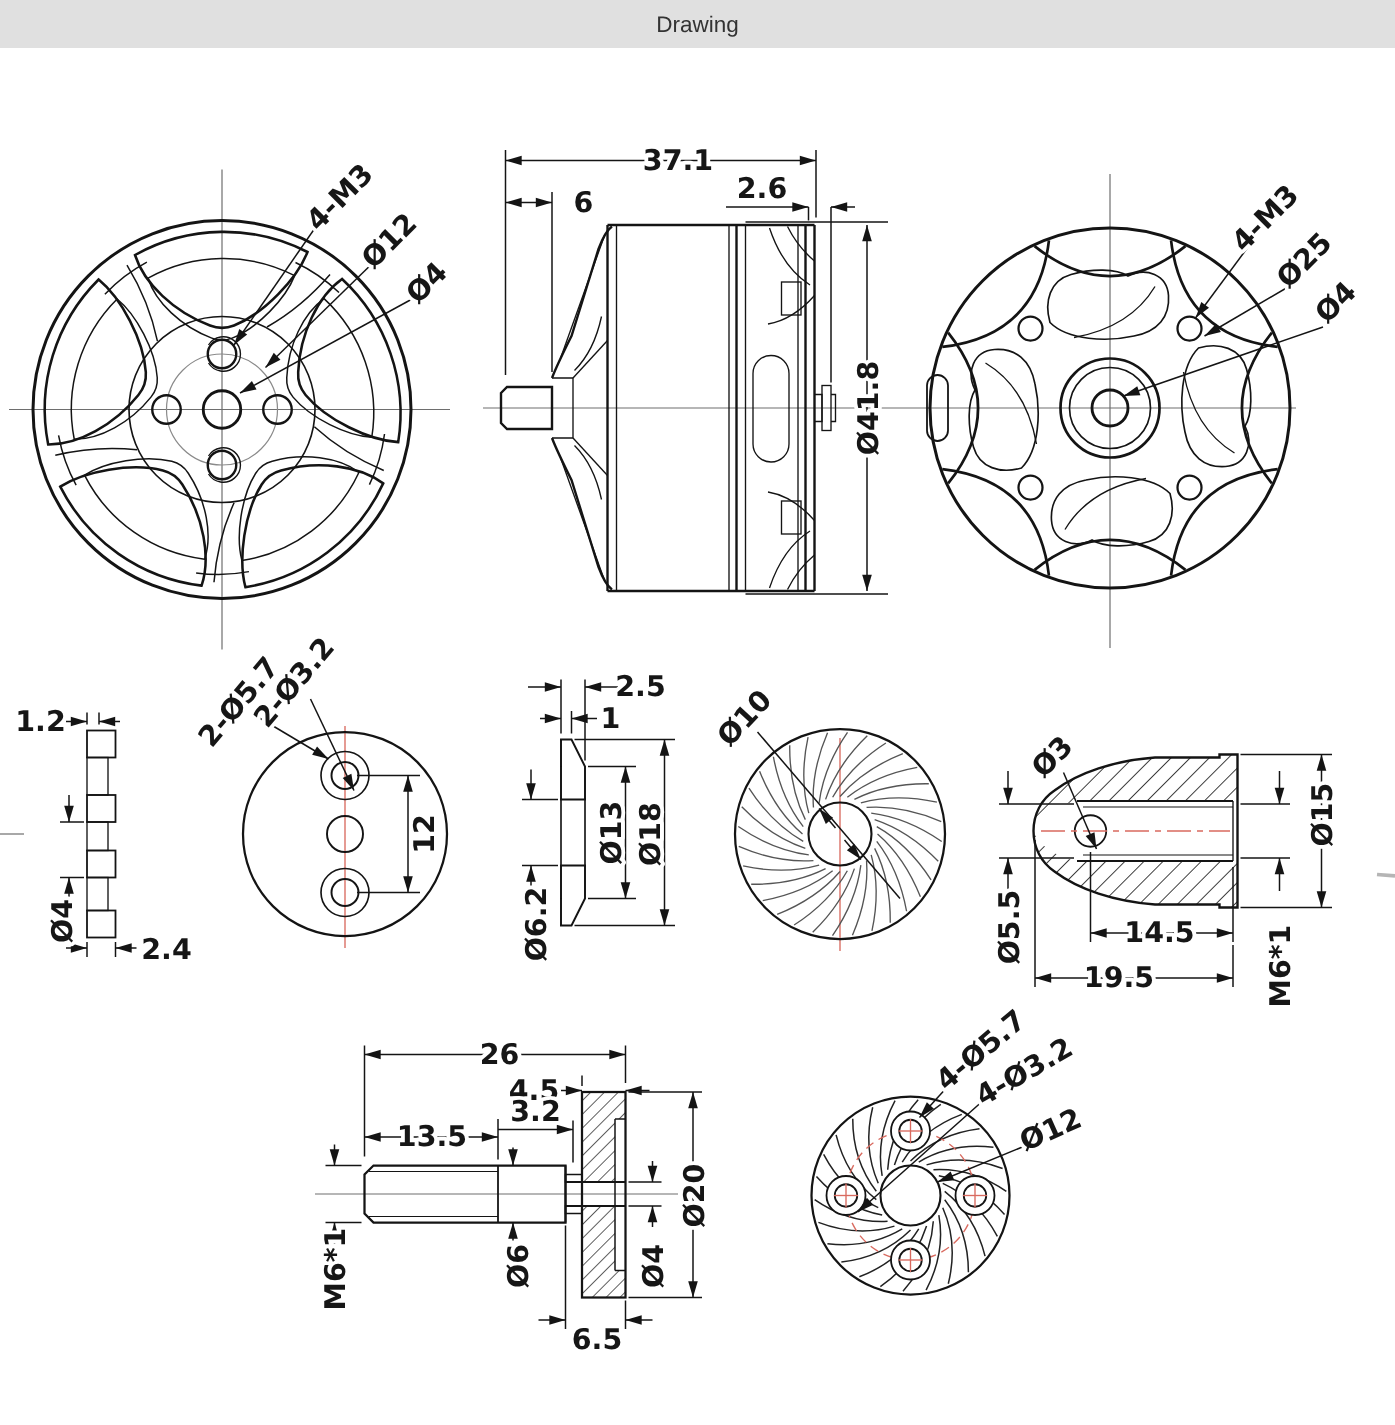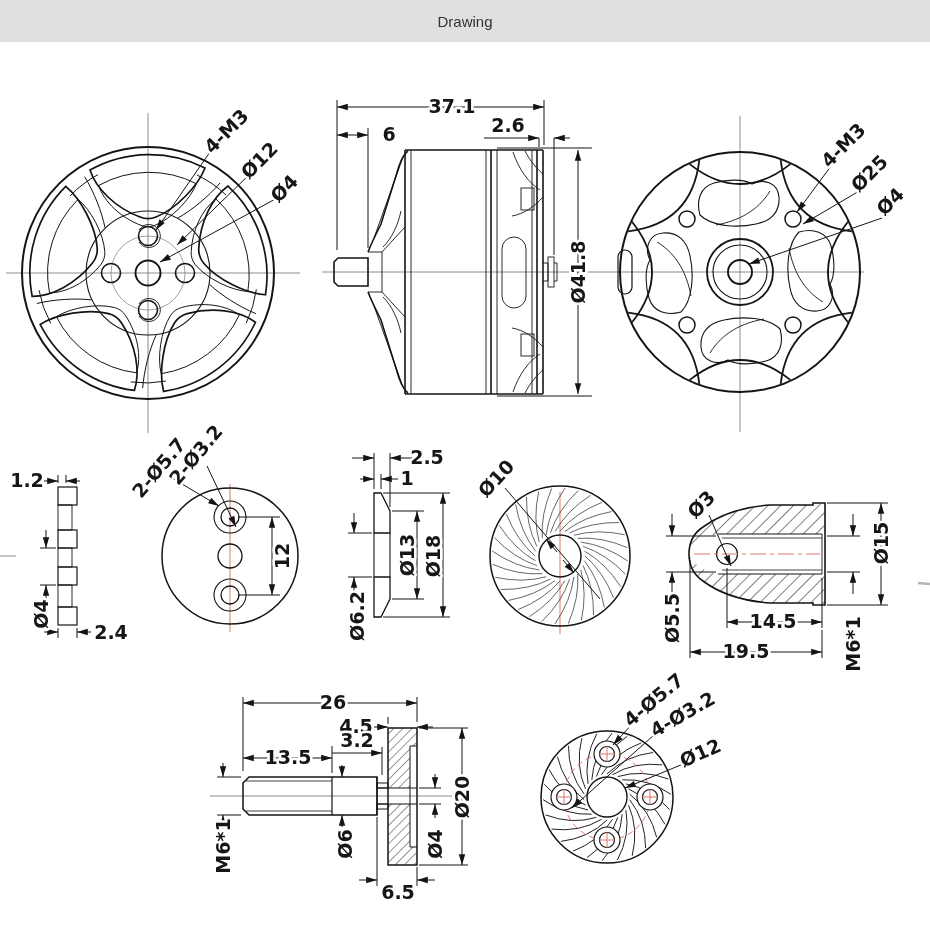--- a/index.html
+++ b/index.html
@@ -1,17 +1,17 @@
 <!DOCTYPE html>
 <html><head>
 <meta charset="utf-8">
 <style>
   html,body{margin:0;padding:0;background:#ffffff;}
   .page{width:930px;height:950px;position:relative;background:#fff;overflow:hidden;}
-  .titlebar{width:930px;height:42px;background:#e0e0e0;display:flex;align-items:center;justify-content:center;
+  .titlebar{width:930px;height:32px;background:#e0e0e0;display:flex;align-items:center;justify-content:center;
     font-family:"Liberation Sans",sans-serif;font-size:15px;color:#333;}
   .canvas{position:absolute;top:42px;left:0;}
   svg text{font-family:"DejaVu Sans",sans-serif;font-weight:bold;font-size:19px;fill:#161616;
     paint-order:stroke;stroke:#ffffff;stroke-width:5px;stroke-linejoin:round;text-anchor:middle;}
   .ol{stroke:#141414;fill:none;}
   .dim{stroke:#141414;stroke-width:1;fill:none;}
   .cl{stroke:#6e6e6e;stroke-width:0.8;fill:none;}
   .red{stroke:#d96a5f;stroke-width:0.9;fill:none;}
 </style>
 </head>

